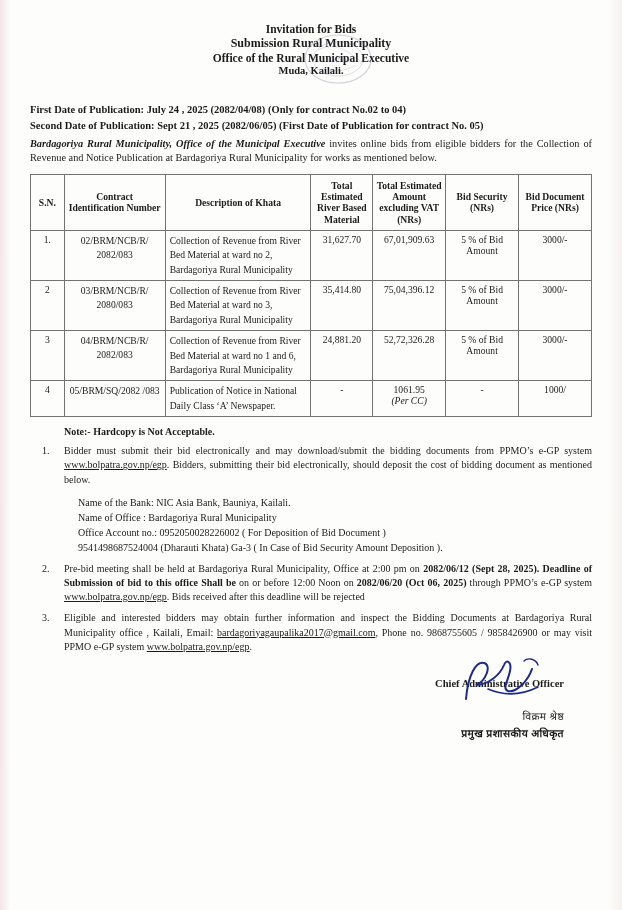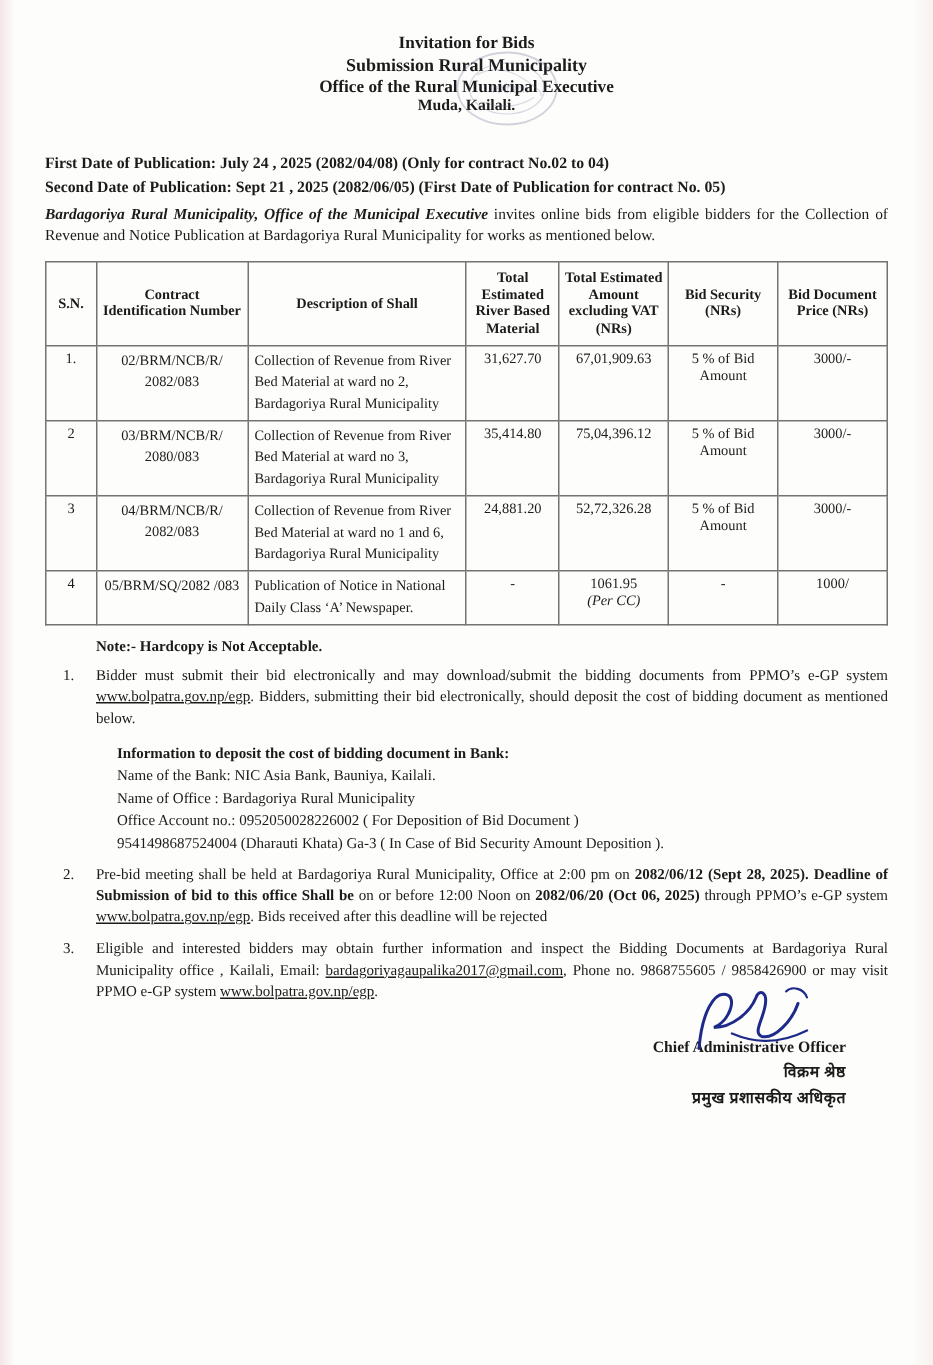--- a/index.html
+++ b/index.html
@@ -151,21 +151,21 @@
   .bankinfo .t { font-weight: bold; }
 
   .sig {
     margin-top: 22px;
     text-align: right;
     padding-right: 28px;
     font-size: 10.5px;
     line-height: 1.6;
   }
   .sig .name-en { font-weight: bold; }
-  .sig .name-np { font-weight: bold; letter-spacing: 0.4px; }
+  .sig .name-np { font-weight: normal; letter-spacing: 0.4px; margin-top: 16px; }
   .sig .post-np { font-weight: bold; letter-spacing: 0.4px; }
 
   .sigmark {
     position: absolute;
     right: 74px;
     top: 655px;
     width: 90px;
     height: 52px;
     pointer-events: none;
   }
@@ -197,21 +197,21 @@
 
   <div class="intro">
     <span class="em">Bardagoriya Rural Municipality, Office of the Municipal Executive</span><span> invites online bids from eligible bidders for the Collection of Revenue and Notice Publication at  Bardagoriya Rural Municipality for works as mentioned below.</span>
   </div>
 
   <table class="bids">
     <thead>
       <tr>
         <th class="c-sn">S.N.</th>
         <th class="c-cid">Contract Identification Number</th>
-        <th class="c-desc">Description of Shall</th>
+        <th class="c-desc">Description of Khata</th>
         <th class="c-trb">Total Estimated River Based Material</th>
         <th class="c-tea">Total Estimated Amount excluding VAT (NRs)</th>
         <th class="c-sec">Bid Security (NRs)</th>
         <th class="c-bdp">Bid Document Price (NRs)</th>
       </tr>
     </thead>
     <tbody>
       <tr>
         <td class="c-sn">1.</td>
         <td class="c-cid">02/BRM/NCB/R/ 2082/083</td>
@@ -255,21 +255,20 @@
   </table>
 
   <div class="note">Note:- Hardcopy is Not Acceptable.</div>
 
   <div class="clause">
     <span class="num">1.</span>
     <span>Bidder must submit their bid electronically  and may download/submit the bidding documents from PPMO’s e-GP system </span><u>www.bolpatra.gov.np/egp</u><span>. Bidders, submitting their bid electronically, should  deposit  the cost of bidding  document  as mentioned below.</span>
   </div>
 
   <div class="bankinfo">
-    <div class="t">Information to deposit the cost of bidding document in Bank:</div>
     <div>Name of the Bank: NIC Asia Bank, Bauniya, Kailali.</div>
     <div>Name of Office : Bardagoriya Rural Municipality</div>
     <div>Office Account no.: 0952050028226002  ( For Deposition of Bid Document )</div>
     <div>9541498687524004 (Dharauti Khata) Ga-3  ( In Case of  Bid Security Amount Deposition ).</div>
   </div>
 
   <div class="clause">
     <span class="num">2.</span>
     <span>Pre-bid meeting shall be held at Bardagoriya Rural Municipality, Office at 2:00 pm on </span><span class="b">2082/06/12 (Sept 28, 2025).</span>
     <span class="b">Deadline of Submission of bid to this office Shall be</span><span> on or before 12:00 Noon on </span><span class="b">2082/06/20 (Oct 06, 2025)</span><span> through PPMO’s e-GP system </span><u>www.bolpatra.gov.np/egp</u><span>. Bids received after this deadline will be rejected</span>

